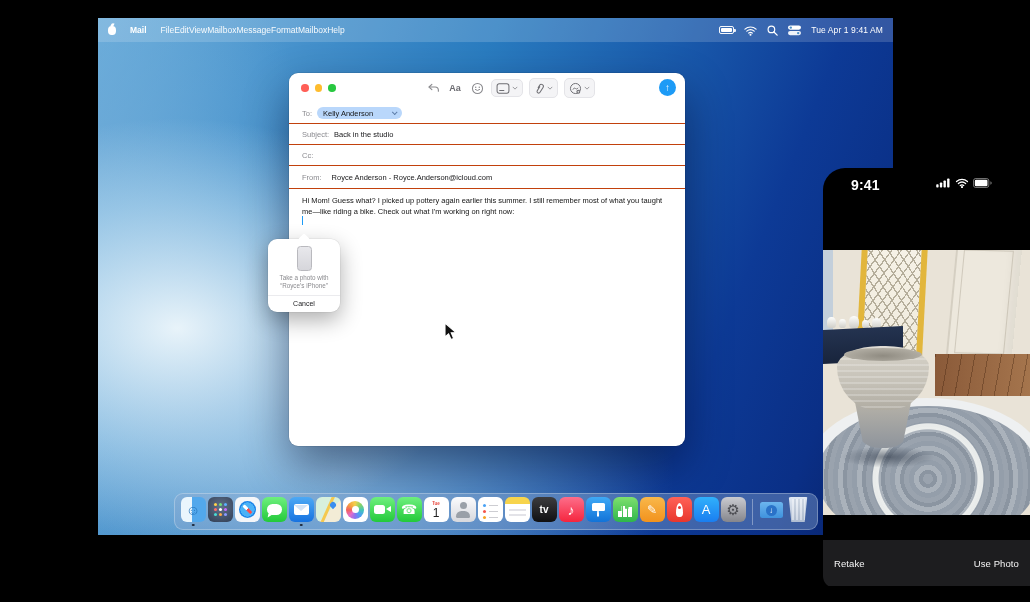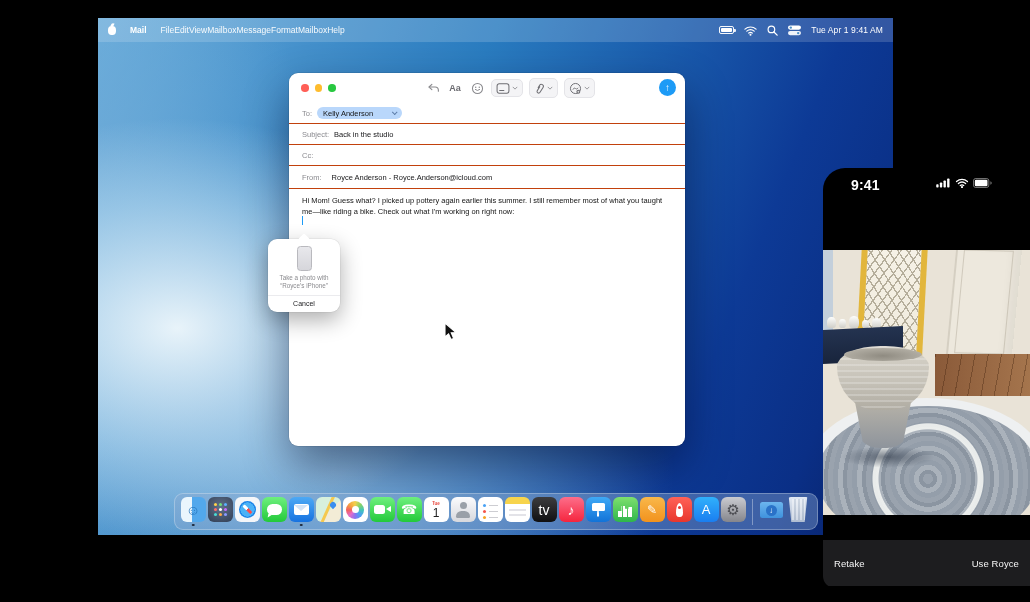--- a/index.html
+++ b/index.html
@@ -118,21 +118,21 @@
   .di-contacts::before { content:""; position:absolute; top:4.5px; width:7px; height:7px; border-radius:50%; background:#9aa0a8; }
   .di-contacts::after { content:""; position:absolute; bottom:4px; width:14px; height:7px; border-radius:7px 7px 2px 2px; background:#9aa0a8; }
   .di-reminders { background:#fff; }
   .di-reminders::before { content:""; position:absolute; left:5px; top:6.5px; width:3.5px; height:3.5px; border-radius:50%;
     background:#4aa3f5; box-shadow:0 6px 0 #f5554a, 0 12px 0 #f5a623; }
   .di-reminders::after { content:""; position:absolute; left:11px; top:7.5px; width:9px; height:1.8px;
     background:#cdcdd2; box-shadow:0 6px 0 #cdcdd2, 0 12px 0 #cdcdd2; }
   .di-notes { background:linear-gradient(180deg,#f7d44c 0 30%, #fff 30%); }
   .di-notes::after { content:""; position:absolute; left:4px; top:12px; width:17px; height:1.8px;
     background:#e3e3e8; box-shadow:0 5px 0 #e3e3e8; }
-  .di-tv { background:linear-gradient(180deg,#3c3c3e,#101012); font-size:14px; font-weight:400; }
+  .di-tv { background:linear-gradient(180deg,#3c3c3e,#101012); font-size:10px; font-weight:700; }
   .di-music { background:linear-gradient(180deg,#fd6e8a,#f5253e); font-size:14px; }
   .di-keynote { background:linear-gradient(180deg,#3fa9f5,#1273d8); }
   .di-keynote::before { content:""; position:absolute; top:6px; width:13px; height:8px; background:#fff; border-radius:1.5px; }
   .di-keynote::after { content:""; position:absolute; top:14px; width:2.5px; height:5.5px; background:#fff;
     clip-path:polygon(20% 0,80% 0,100% 100%,0 100%); }
   .di-numbers { background:linear-gradient(180deg,#7ee06e,#2fb64b); }
   .di-numbers::after { content:""; width:14px; height:11px; margin-top:4px;
     background:linear-gradient(90deg,#fff 0 3.5px,transparent 3.5px 5.2px,#fff 5.2px 8.7px,transparent 8.7px 10.4px,#fff 10.4px 14px);
     clip-path:polygon(0 45%,25% 45%,25% 0,50% 0,50% 25%,75% 25%,75% 10%,100% 10%,100% 100%,0 100%); }
   .di-pages { background:linear-gradient(180deg,#f9b84a,#f2921d); font-size:12px; }
@@ -476,16 +476,16 @@
       <div class="pp-wheel"></div>
       <div class="pp-potshadow"></div>
       <div class="pp-potneck"></div>
       <div class="pp-potbowl"></div>
     </div>
 
     <div class="ph-black-mid"></div>
 
     <div class="ph-actionbar">
       <span class="ph-btn">Retake</span>
-      <span class="ph-btn">Use Royce</span>
+      <span class="ph-btn">Use Photo</span>
     </div>
   </div>
 </div>
 
 </body></html>

